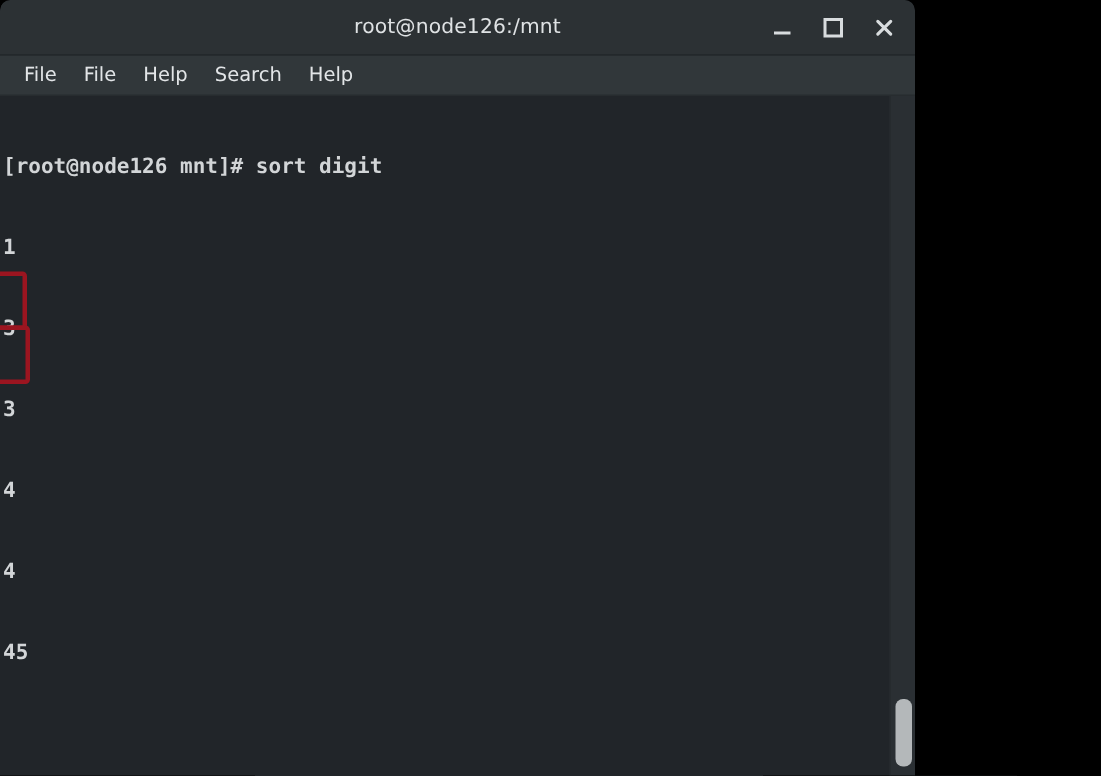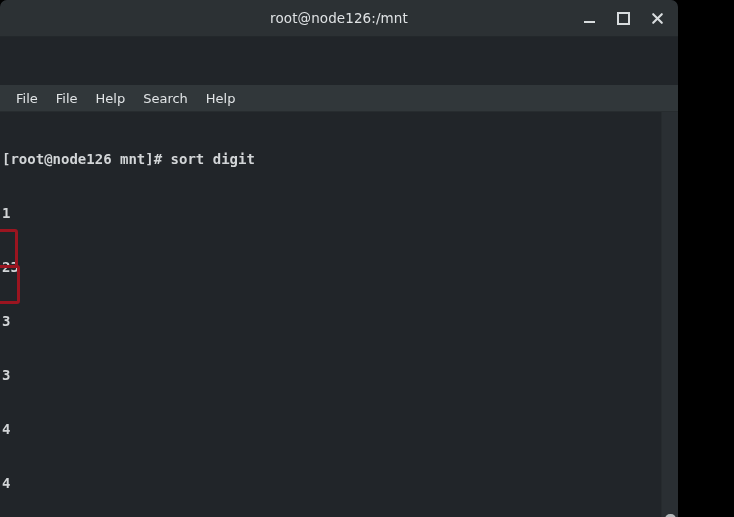--- a/index.html
+++ b/index.html
@@ -8,21 +8,21 @@
     background: #000;
   }
   body {
     width: 734px;
     height: 517px;
     overflow: hidden;
     font-family: "DejaVu Sans", sans-serif;
   }
   .window {
     position: relative;
-    width: 678px;
+    width: 610px;
     height: 517px;
     background: #212529;
     box-sizing: border-box;
     overflow: hidden;
     border-top-left-radius: 7px;
     border-top-right-radius: 7px;
   }
 
   
   .titlebar {
@@ -79,21 +79,20 @@
   .wc-close svg { display: block; }
 
   
   .menubar {
     height: 26px;
     background: #31373a;
     display: flex;
     align-items: center;
     padding-left: 7px;
     border-bottom: 1px solid #272c2f;
-    margin-top: 48px;
   }
   .menu-item {
     font-family: "DejaVu Sans", sans-serif;
     font-size: 13px;
     color: #e2e5e7;
     padding: 3px 9px;
     cursor: default;
     user-select: none;
     white-space: nowrap;
   }
@@ -190,21 +189,20 @@
     <div class="menu-item">File</div>
     <div class="menu-item">Help</div>
     <div class="menu-item">Search</div>
     <div class="menu-item">Help</div>
   </div>
 
   <div class="terminal">
     <div class="term-text">
       <div class="term-line">[root@node126 mnt]# sort digit</div>
       <div class="term-line">1</div>
-      <div class="term-line">23</div>
       <div class="term-line">3</div>
       <div class="term-line">3</div>
       <div class="term-line">4</div>
       <div class="term-line">4</div>
       <div class="term-line">45</div>
       
       
       
       
       

